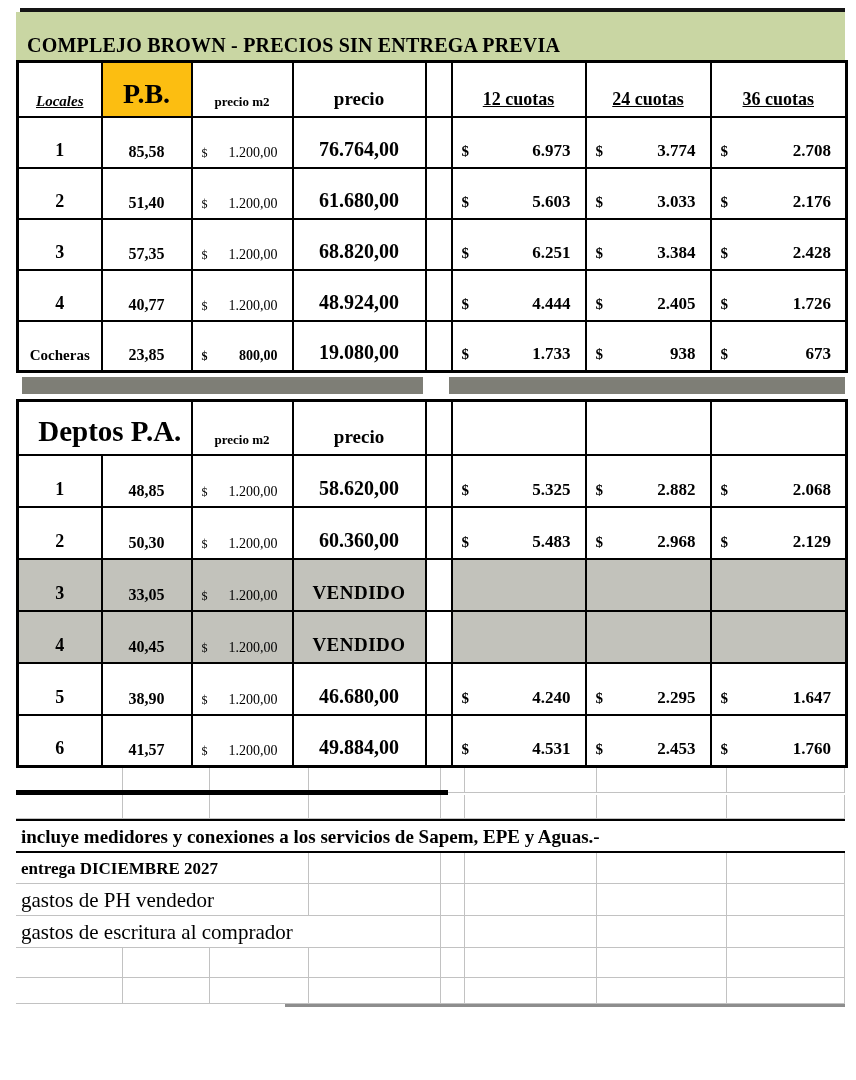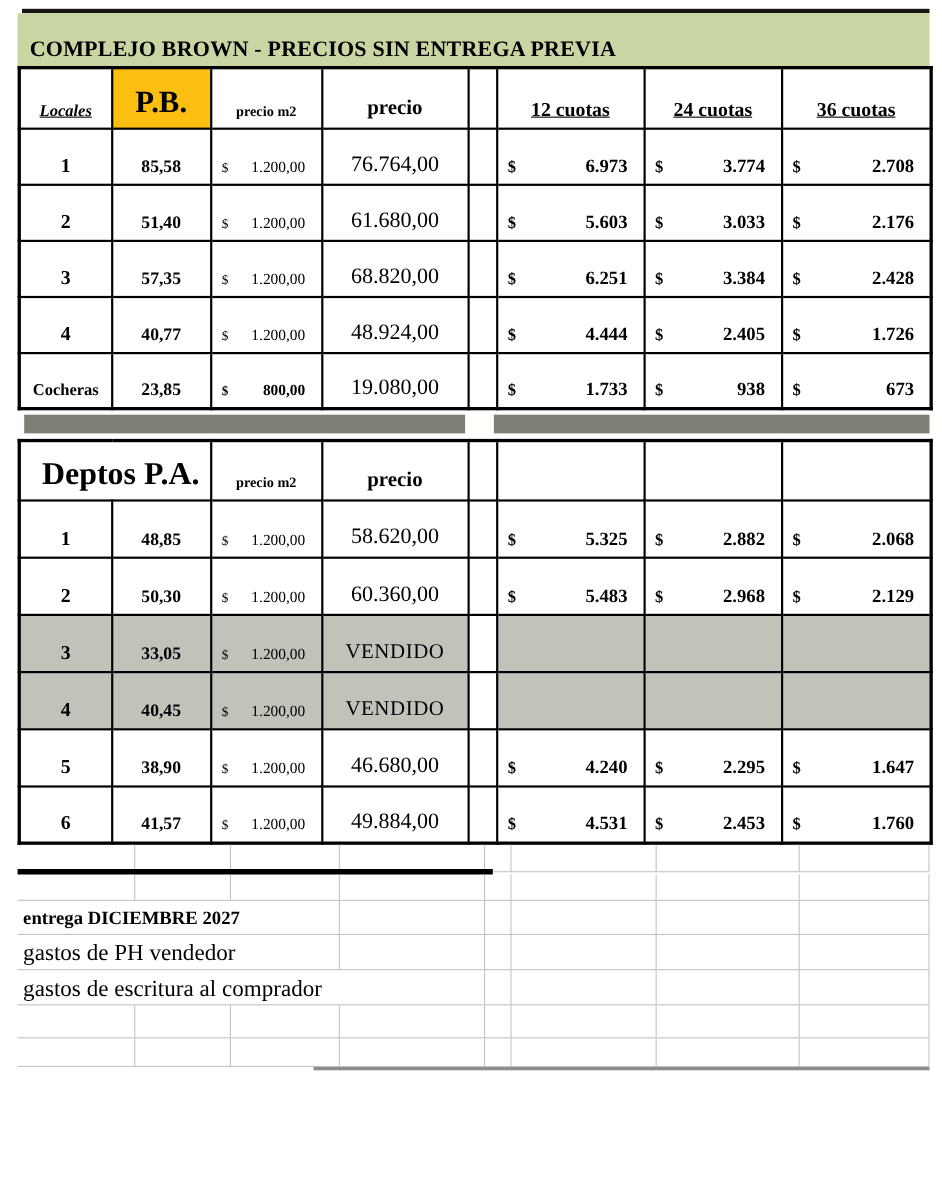--- a/index.html
+++ b/index.html
@@ -36,21 +36,21 @@
   .h-pm2 span { font-weight:bold; font-size:13px; }
   .h-precio span { font-weight:bold; font-size:19px; }
   .h-cuotas span { font-weight:bold; font-size:18px; text-decoration:underline; }
   .h-deptos { text-align:center; padding-left:10px !important; }
   .h-deptos span { font-weight:bold; font-size:29px; }
 
   
   .c-name span { font-weight:bold; font-size:18px; }
   .c-name.small span { font-size:15px; }
   .c-m2 span { font-weight:bold; font-size:16px; }
-  .c-precio span { font-weight:normal; font-size:20px; }
+  .c-precio span { font-weight:bold; font-size:20px; }
   .c-precio .vendido { font-size:19px; letter-spacing:.5px; }
   .money { display:flex; justify-content:space-between; align-items:baseline; padding:0 14px 0 9px; }
   .money .sym { font-size:12px; }
   .money .amt { font-size:14px; }
   .money.b .sym, .money.b .amt { font-weight:bold; }
   .money.q .sym { font-size:15px; font-weight:bold; }
   .money.q .amt { font-size:17px; font-weight:bold; }
   tr.sold td { background:var(--sold-gray,#c2c2bb); }
   tr.sold td.c-gap { background:#fff; }
 
@@ -450,20 +450,21 @@
             </div>
           </td>
     </tr>
   </tbody>
     </table>
 
   <div class="bottom">
     <div class="brow gl-all r-empty1"></div>
     <div class="thickline"></div>
     <div class="brow gl-all r-empty2"></div>
+    <div class="brow note-incluye">incluye medidores y conexiones a los servicios de Sapem, EPE y Aguas.-</div>
     <div class="brow gl-mid note-entrega">entrega DICIEMBRE 2027</div>
     <div class="brow gl-mid note-ph">gastos de PH vendedor</div>
     <div class="brow gl-far note-escritura">gastos de escritura al comprador</div>
     <div class="brow gl-all r-empty3"></div>
     <div class="brow gl-all r-empty4"></div>
     <div class="final-line"></div>
   </div>
 
 </div>
 

